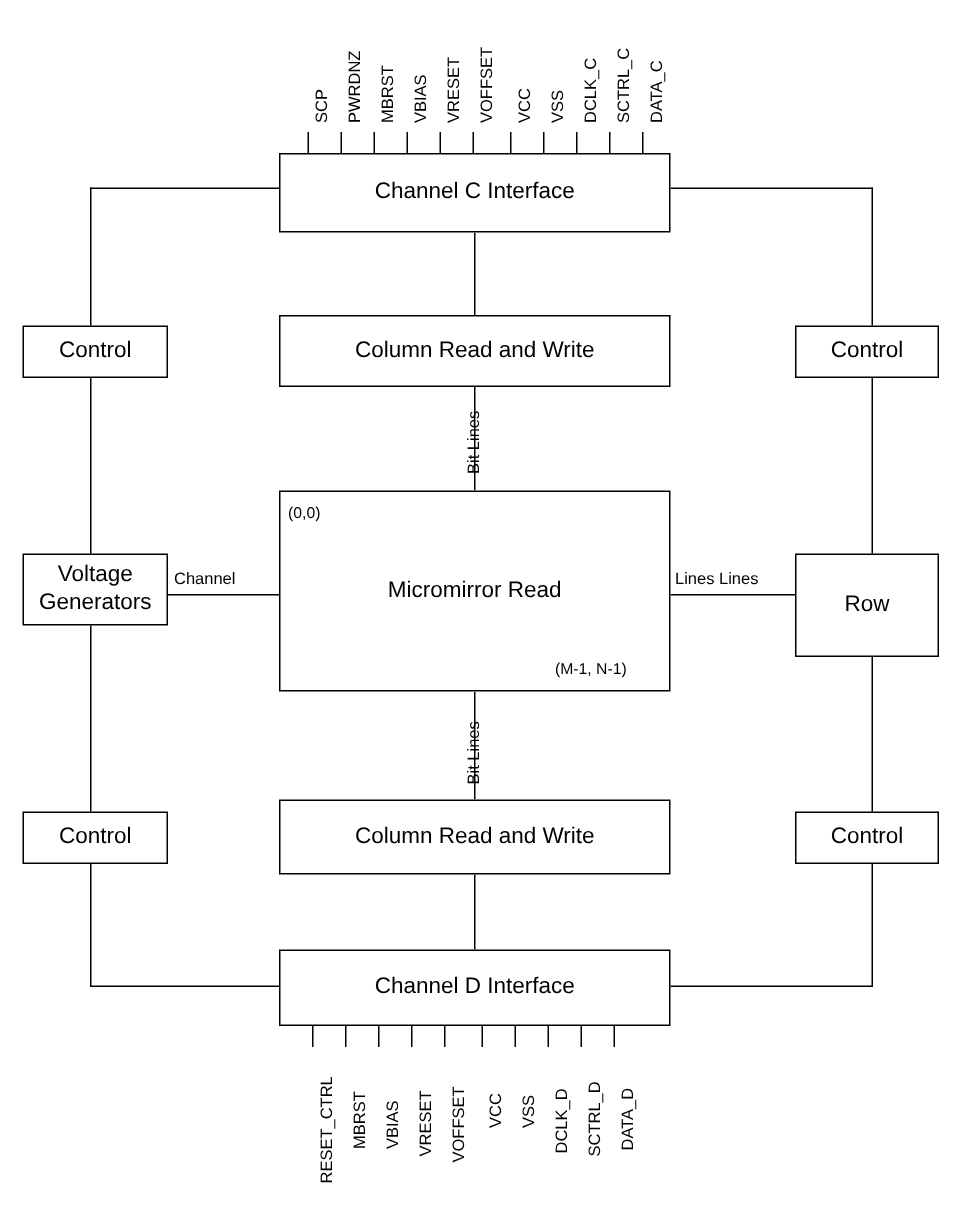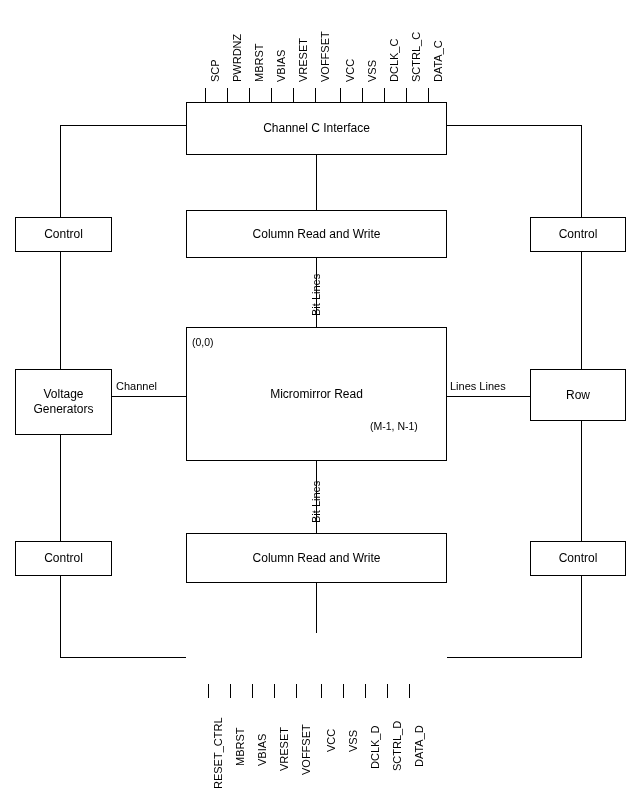--- a/index.html
+++ b/index.html
@@ -19,21 +19,21 @@
   }
   .box {
     position: absolute;
     box-sizing: border-box;
     border: 1px solid #000000;
     background: #ffffff;
     display: flex;
     align-items: center;
     justify-content: center;
     text-align: center;
-    font-size: 12px;
+    font-size: 15px;
     color: #000000;
     line-height: 1.25;
     z-index: 3;
   }
   .line {
     position: absolute;
     background: #000000;
     z-index: 1;
   }
   .hline { height: 1px; }
@@ -145,49 +145,52 @@
   </div>
 
   <div class="box" style="left:186px; top:210px; width:261px; height:48px;">
     <span>Column Read and Write</span>
   </div>
 
   <div class="box" style="left:186px; top:327px; width:261px; height:134px;">
     <span>Micromirror Read</span>
   </div>
   <div class="corner-label" style="left:192px; top:336px;">(0,0)</div>
-  <div class="corner-label" style="left:370px; top:420px;">(M-1, N-1)</div>
+  <div class="corner-label" style="left:370px; top:440px;">(M-1, N-1)</div>
 
   <div class="box" style="left:186px; top:533px; width:261px; height:50px;">
     <span>Column Read and Write</span>
   </div>
 
+  <div class="box" style="left:186px; top:633px; width:261px; height:51px;">
+    <span>Channel D Interface</span>
+  </div>
 
   <div class="box" style="left:15px; top:217px; width:97px; height:35px;">
     <span>Control</span>
   </div>
 
   <div class="box" style="left:15px; top:541px; width:97px; height:35px;">
     <span>Control</span>
   </div>
 
   <div class="box" style="left:530px; top:217px; width:96px; height:35px;">
     <span>Control</span>
   </div>
 
   <div class="box" style="left:530px; top:541px; width:96px; height:35px;">
     <span>Control</span>
   </div>
 
-  <div class="box" style="left:15px; top:369px; width:97px; height:66px; flex-direction:column;">
+  <div class="box" style="left:15px; top:369px; width:97px; height:48px; flex-direction:column;">
     <span>Voltage</span>
     <span>Generators</span>
   </div>
 
-  <div class="box" style="left:530px; top:369px; width:96px; height:52px;">
+  <div class="box" style="left:530px; top:369px; width:96px; height:69px;">
     <span>Row</span>
   </div>
 
   <div class="vlabel" style="left:310px; top:316px;">Bit Lines</div>
   <div class="vlabel" style="left:310px; top:523px;">Bit Lines</div>
   <div class="label" style="left:116px; top:380px;">Channel</div>
   <div class="label" style="left:450px; top:380px;">Lines Lines</div>
 
 </div>
 

